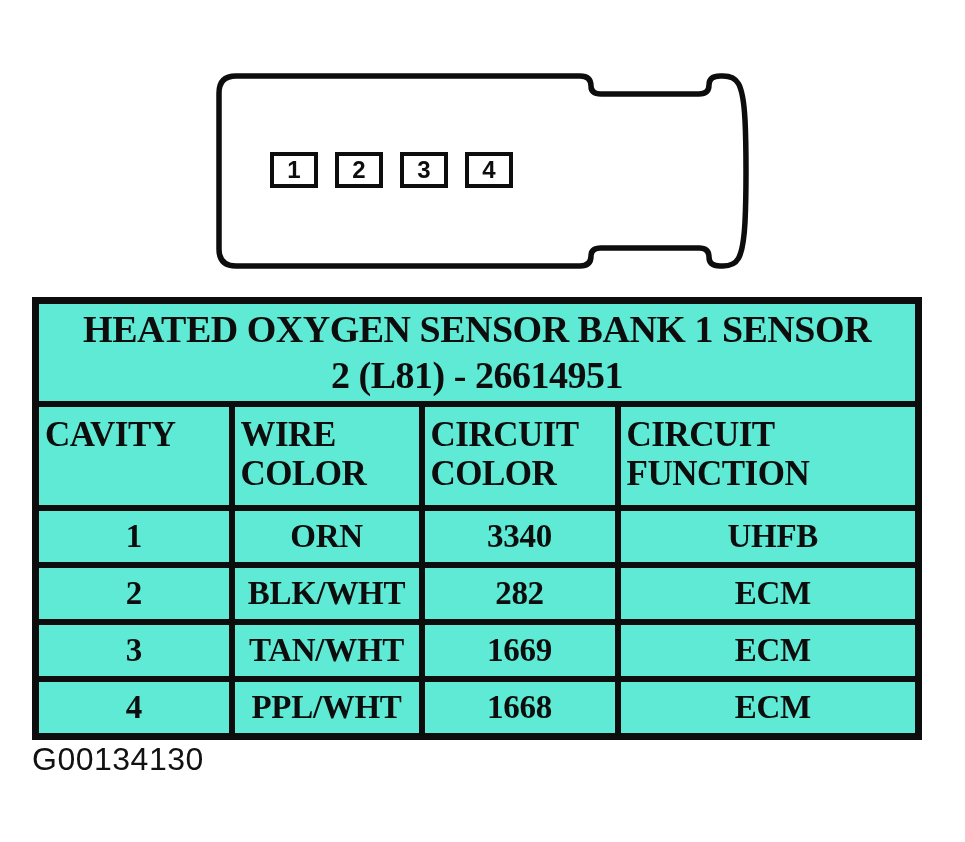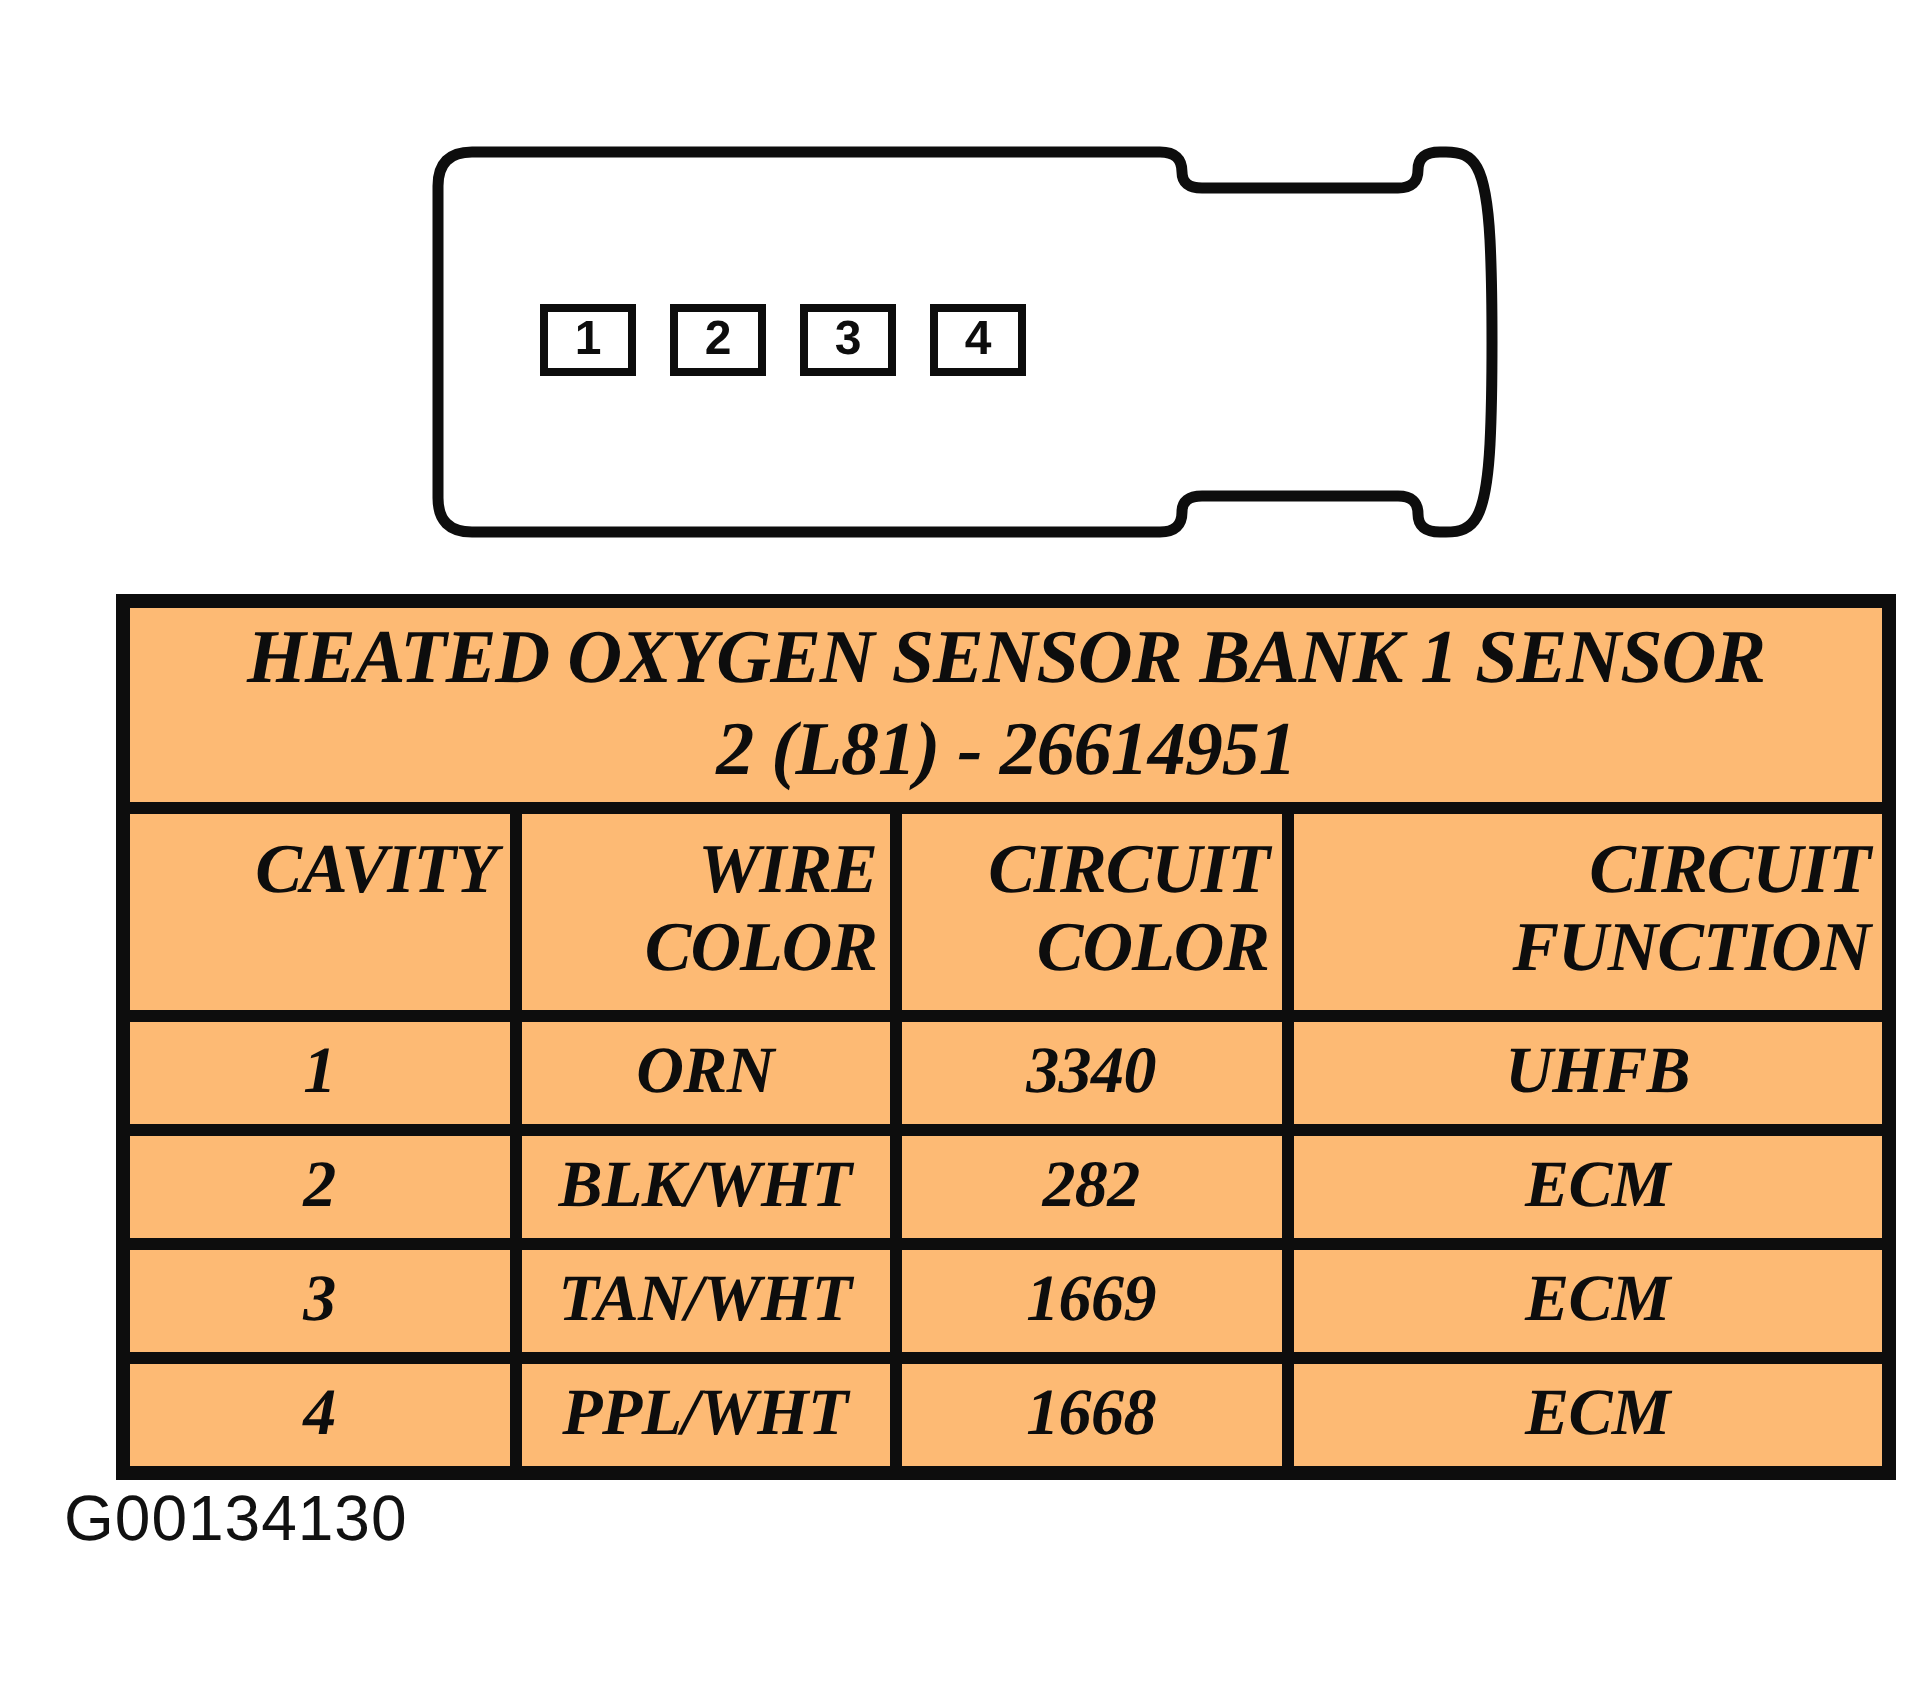--- a/index.html
+++ b/index.html
@@ -48,27 +48,26 @@
     font-family: "Liberation Sans", "DejaVu Sans", sans-serif;
     font-weight: 700;
     font-size: 24px;
     line-height: 1;
     color: #0d0d0d;
   }
 
   
   table.pinout {
     position: absolute;
-    left: 58px;
+    left: 32px;
     top: 297px;
     width: 883px;
     border-collapse: collapse;
     table-layout: fixed;
-    background: #fdba74;
-    font-style: italic;
+    background: #5eead4;
   }
   table.pinout, table.pinout th, table.pinout td {
     border: 6px solid #0d0d0d;
   }
   table.pinout {
     border-width: 7px;
   }
   th.title-cell {
     height: 88px;
     text-align: center;
@@ -76,21 +75,21 @@
     font-weight: 700;
     font-size: 38px;
     letter-spacing: -0.5px;
     line-height: 1.22;
     padding: 2px 4px;
   }
   th.title-cell .tline { display: block; white-space: nowrap; }
   th.col-head {
     height: 90px;
     vertical-align: top;
-    text-align: right;
+    text-align: left;
     font-weight: 700;
     font-size: 35px;
     letter-spacing: -0.5px;
     line-height: 1.12;
     padding: 8px 6px 0 6px;
   }
   td.cell {
     height: 51px;
     text-align: center;
     vertical-align: middle;

